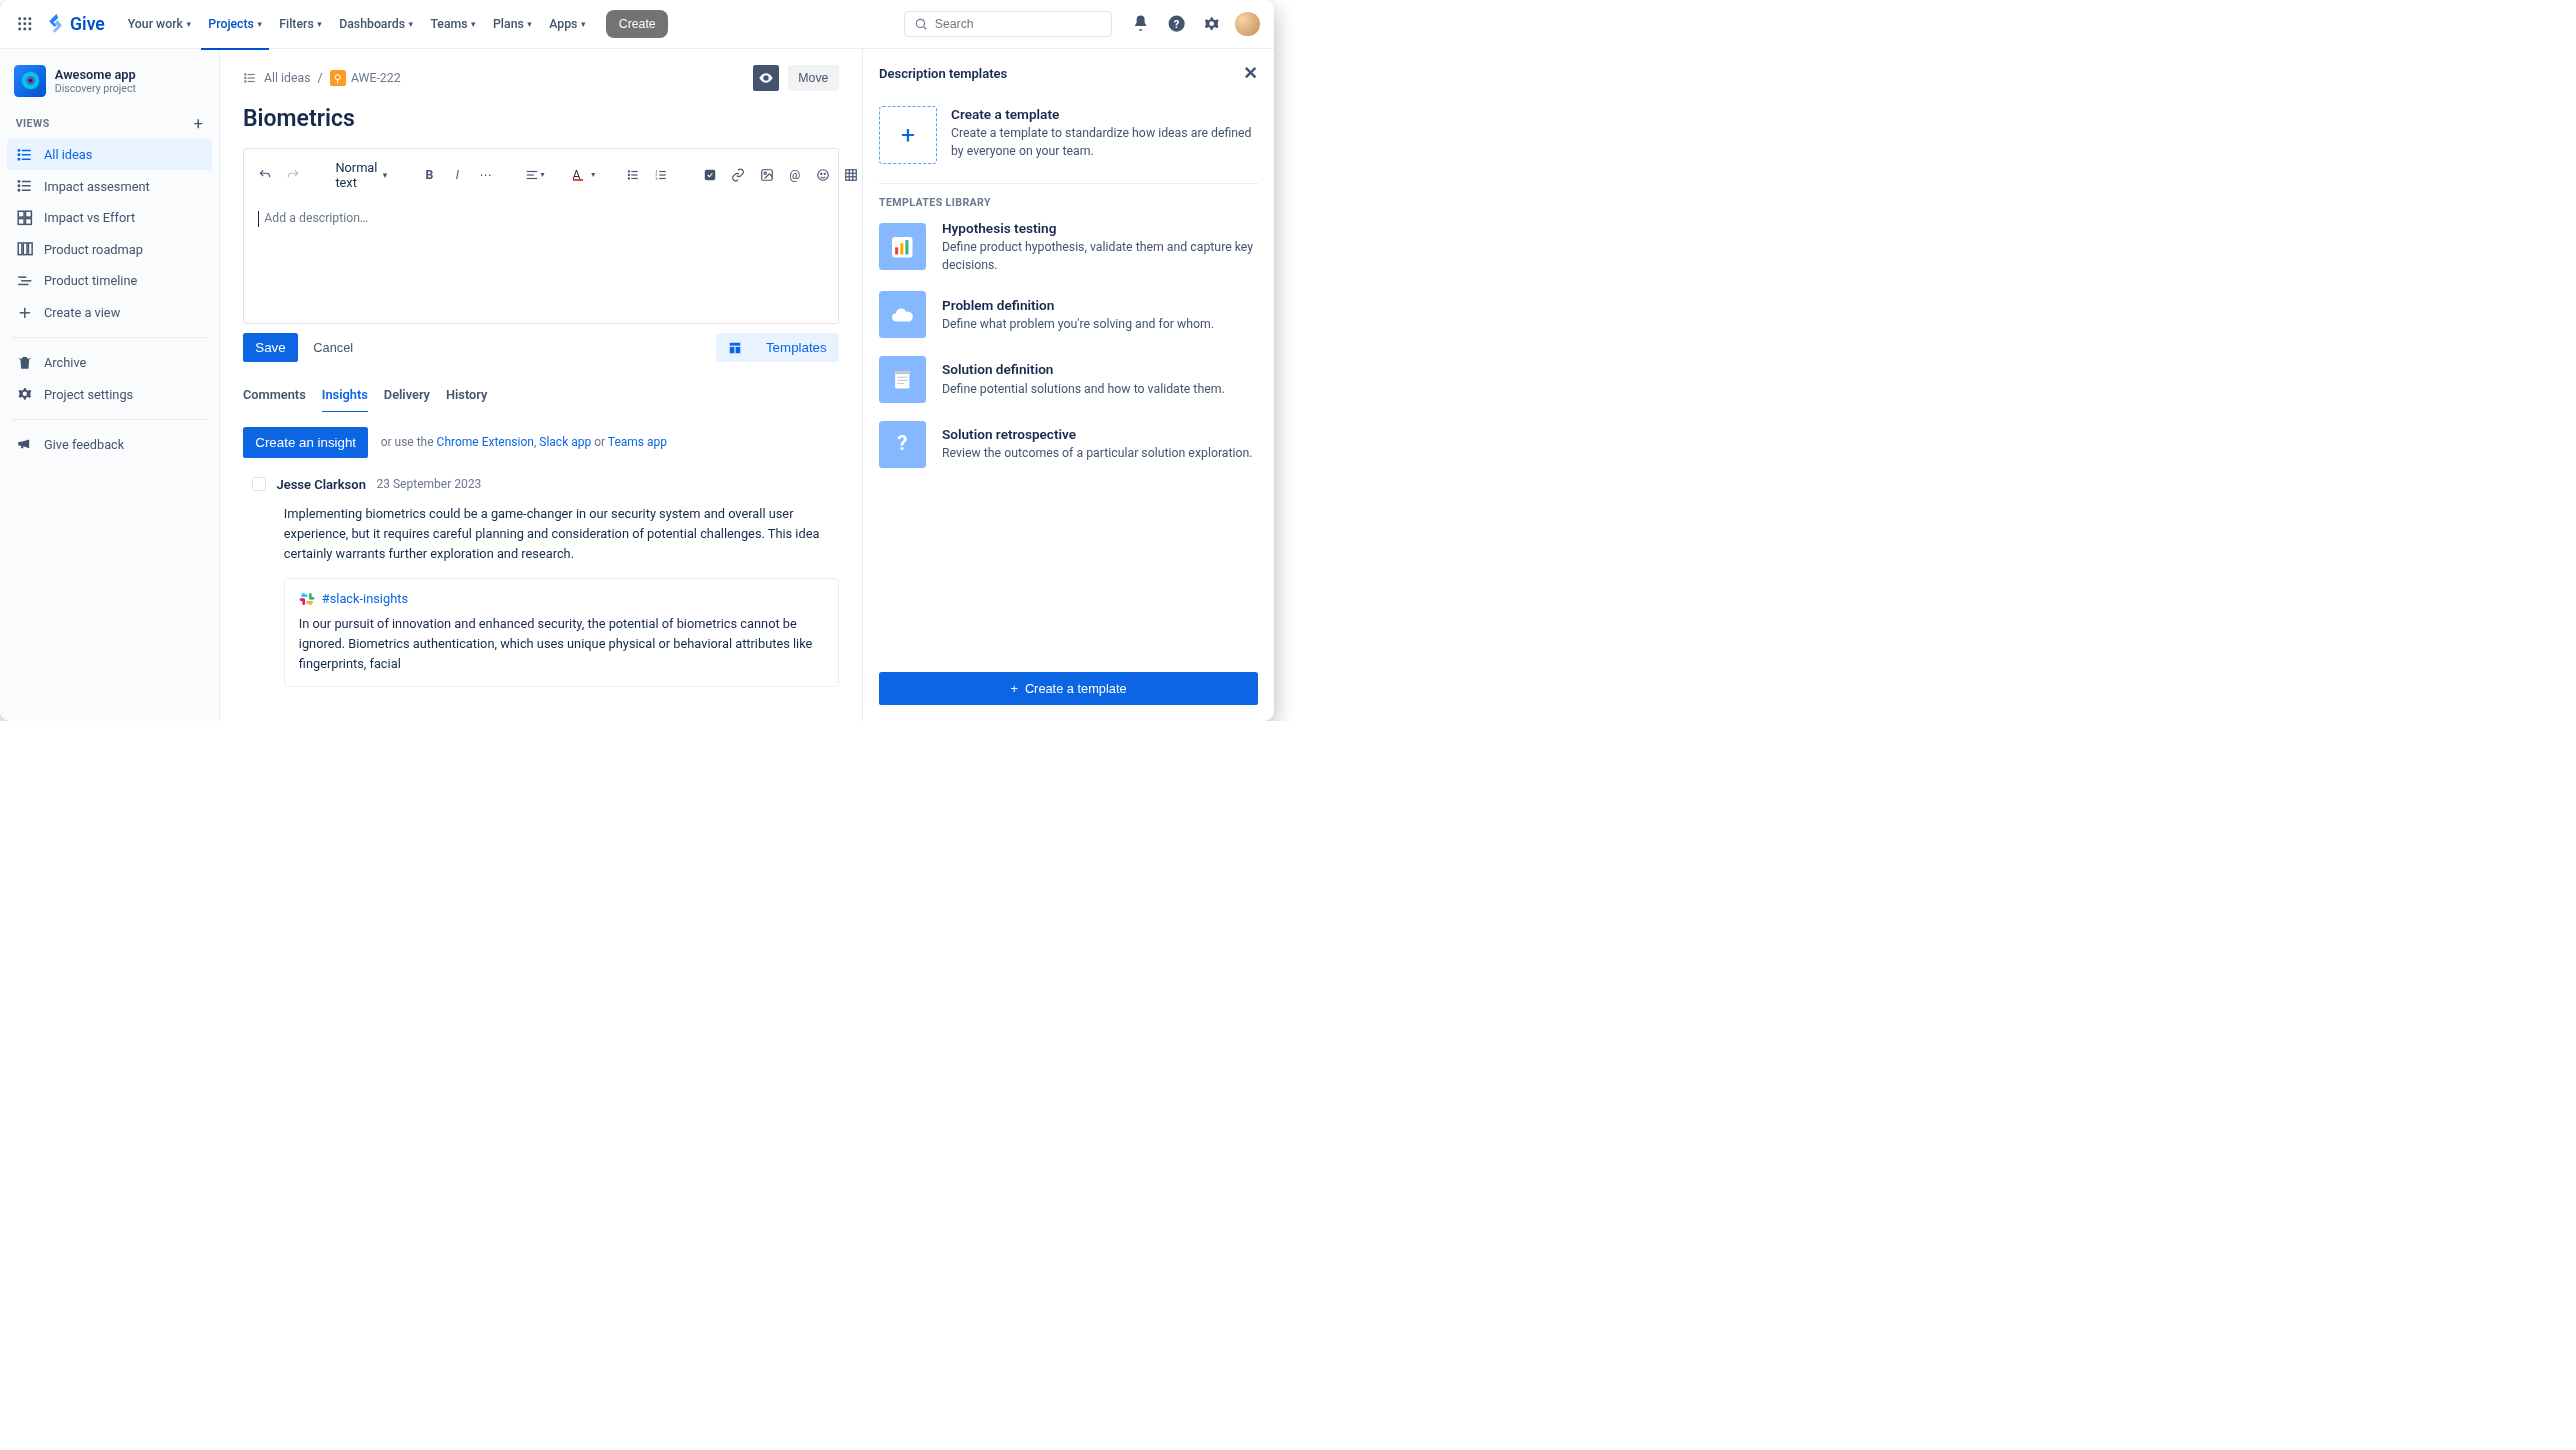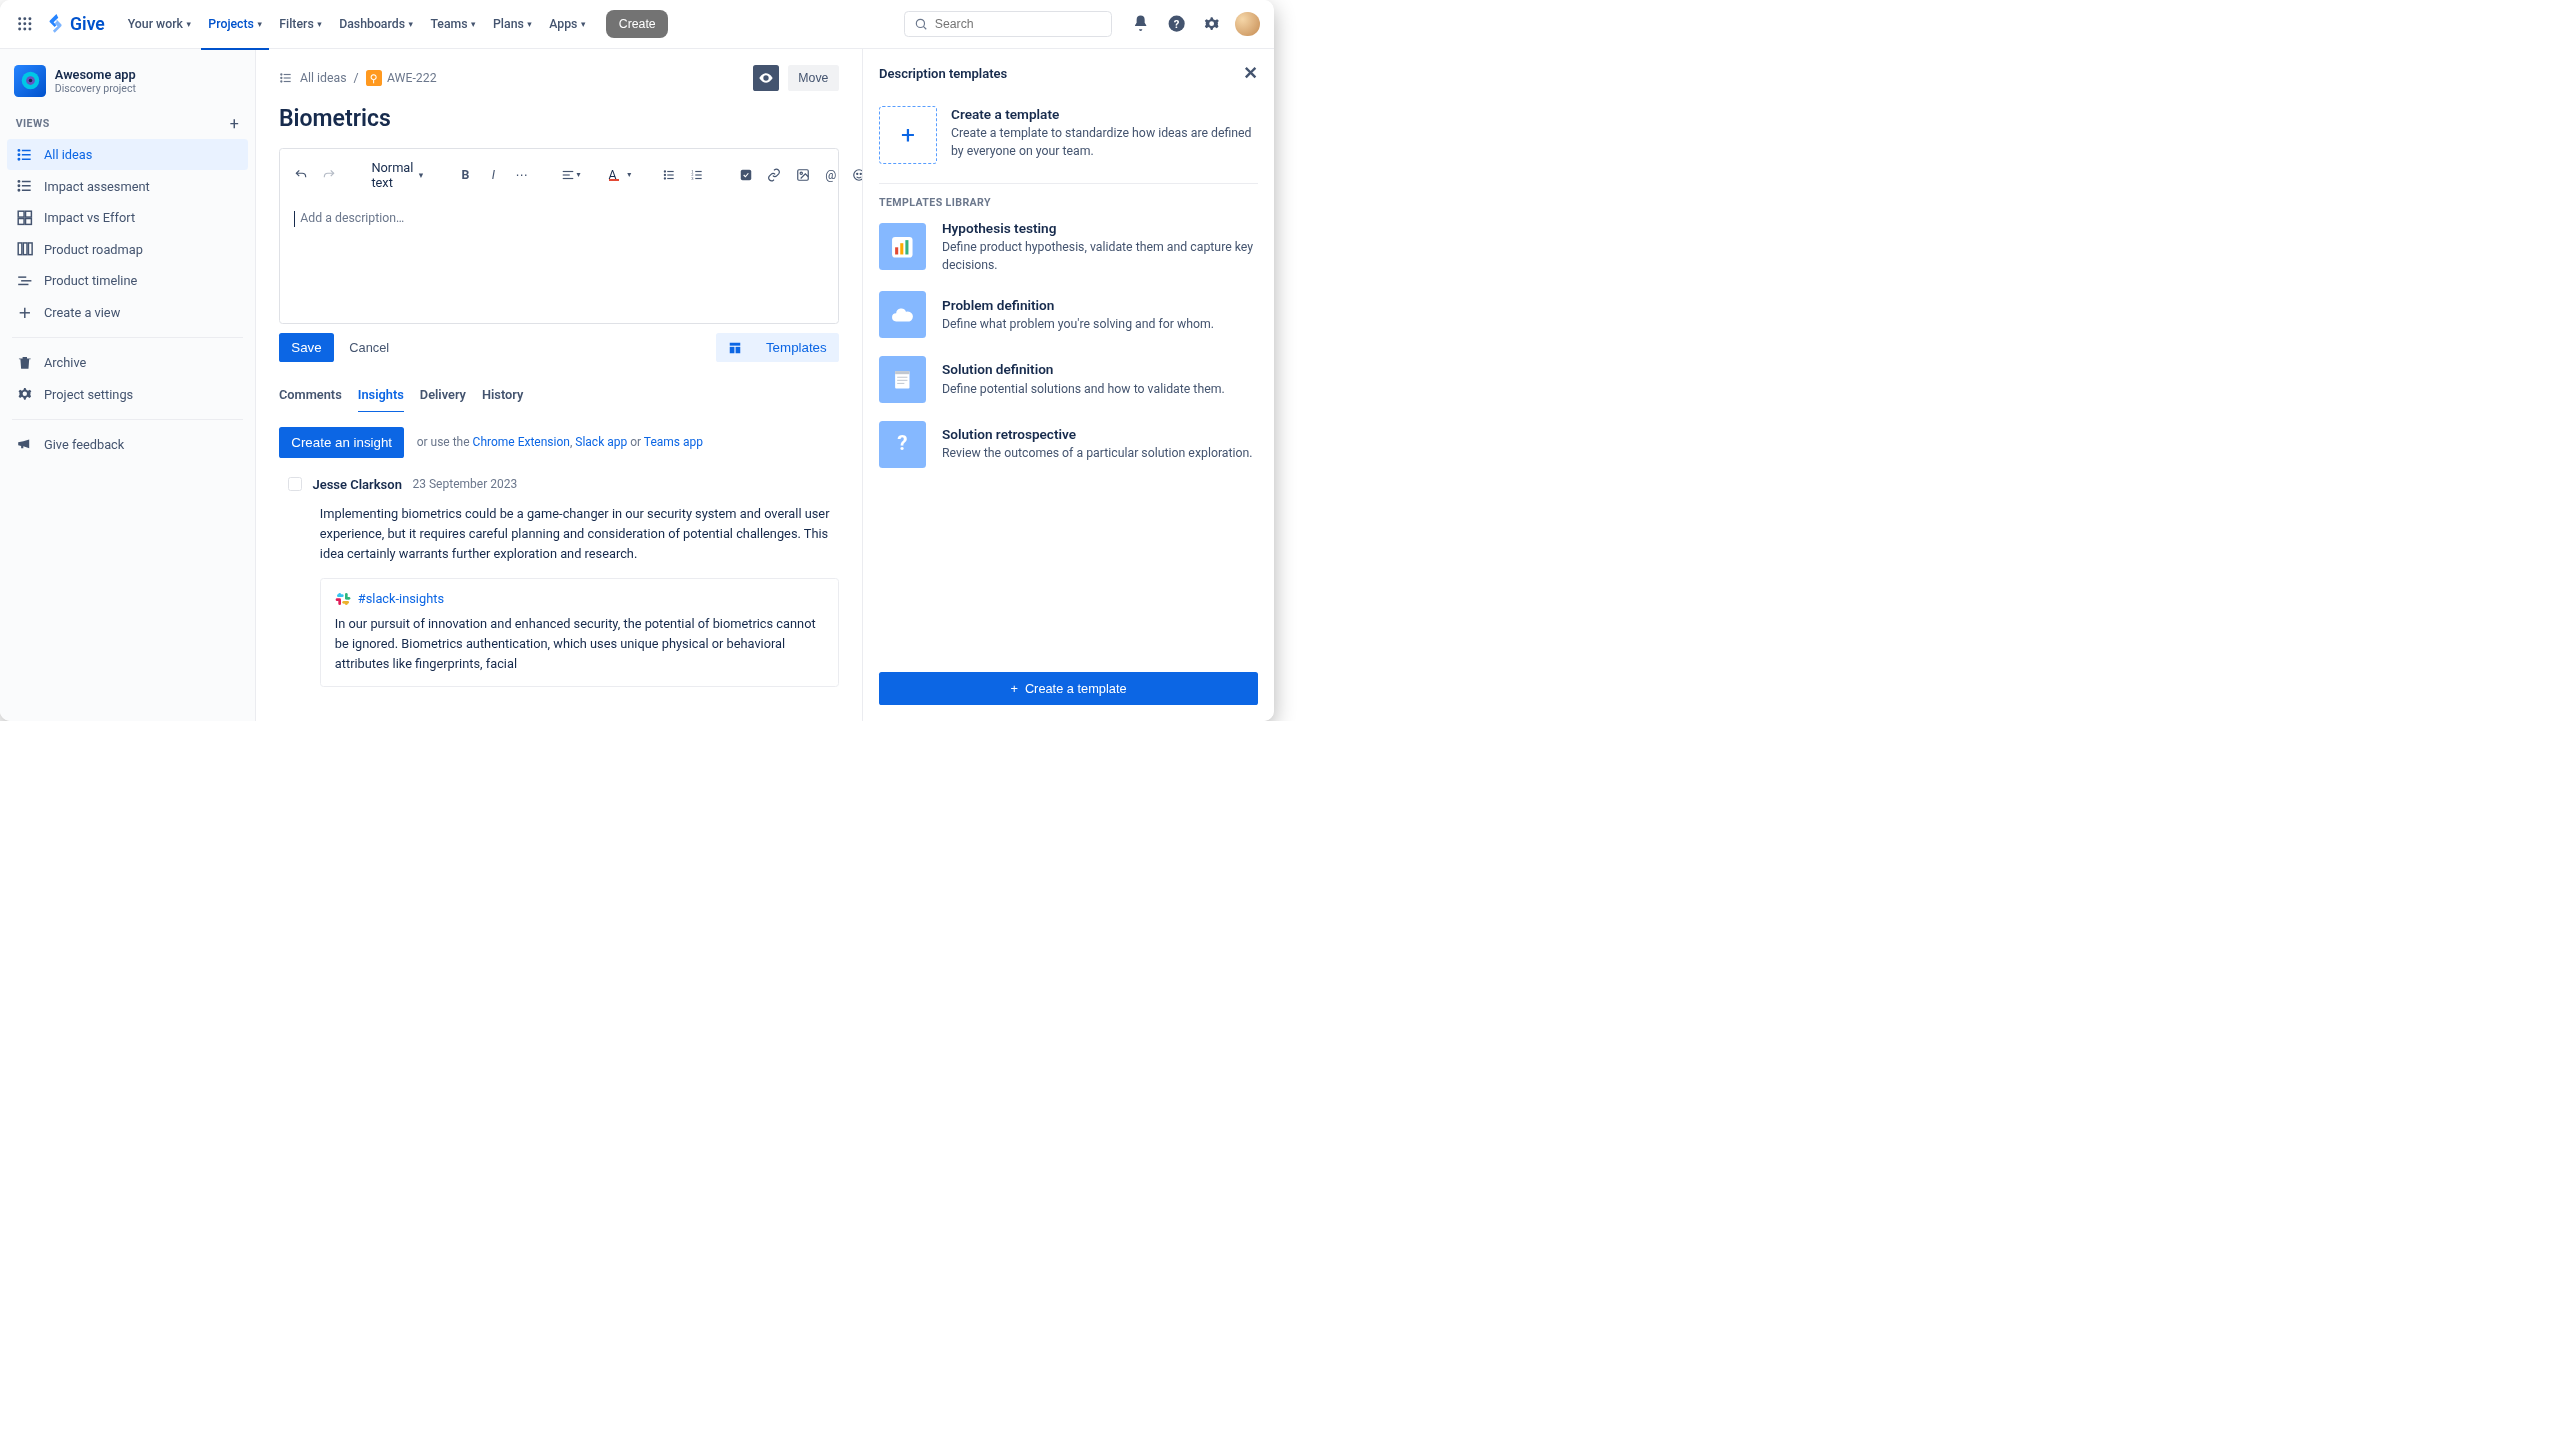--- a/index.html
+++ b/index.html
@@ -24,21 +24,21 @@
 .chevron { font-size:8.8px; color:#44546F; }
 .create-btn { background:#737373; color:#fff; border:none; padding:7px 12.3px; border-radius:8px; font-weight:500; font-size:12.3px; margin-left:8.8px; cursor:pointer; }
 .topbar-spacer { flex:1; }
 .search-box { display:flex; align-items:center; border:0.9px solid #DFE1E6; border-radius:4.4px; padding:5.3px 8.8px; width:208px; color:#6B778C; gap:7px; }
 .search-box input { border:none; outline:none; font-size:12.3px; flex:1; color:#172B4D; }
 .topbar-icons { display:flex; align-items:center; gap:12.3px; margin-left:12.3px; }
 .topbar-icon { width:23px; height:23px; display:flex; align-items:center; justify-content:center; color:#44546F; cursor:pointer; }
 .avatar { width:24.6px; height:24.6px; border-radius:50%; background: radial-gradient(circle at 30% 30%, #f5d6a8, #c58b52); }
 
 .body { display:flex; flex:1; overflow:hidden; }
-.sidebar { width:256px; background:#FAFBFC; border-right:0.9px solid #EBECF0; padding:12.3px 7px; display:flex; flex-direction:column; }
+.sidebar { width:220px; background:#FAFBFC; border-right:0.9px solid #EBECF0; padding:12.3px 7px; display:flex; flex-direction:column; }
 .project-header { display:flex; align-items:center; gap:8.8px; padding:3.5px 7px 12.3px; }
 .project-icon { width:32px; height:32px; border-radius:4.4px; background:linear-gradient(135deg,#2684FF,#0052CC); display:flex; align-items:center; justify-content:center; font-size:17.6px; }
 .project-name { font-weight:600; font-size:12.8px; }
 .project-sub { font-size:10.6px; color:#6B778C; }
 .views-header { display:flex; justify-content:space-between; align-items:center; padding:5.3px 8.8px; font-size:10.6px; font-weight:700; color:#6B778C; letter-spacing:0.4px; }
 .views-header .plus { font-size:16px; color:#44546F; cursor:pointer; font-weight:400;}
 .side-item { display:flex; align-items:center; gap:10.6px; padding:7px 8.8px; border-radius:3.5px; color:#44546F; cursor:pointer; font-size:12.8px; }
 .side-item.active { background:#E9F2FF; color:#0C66E4; }
 .side-item svg, .side-item .glyph { width:17.6px; height:17.6px; flex-shrink:0; display:flex; align-items:center; justify-content:center; }
 .side-divider { height:0.9px; background:#EBECF0; margin:8.8px 5.3px; }

